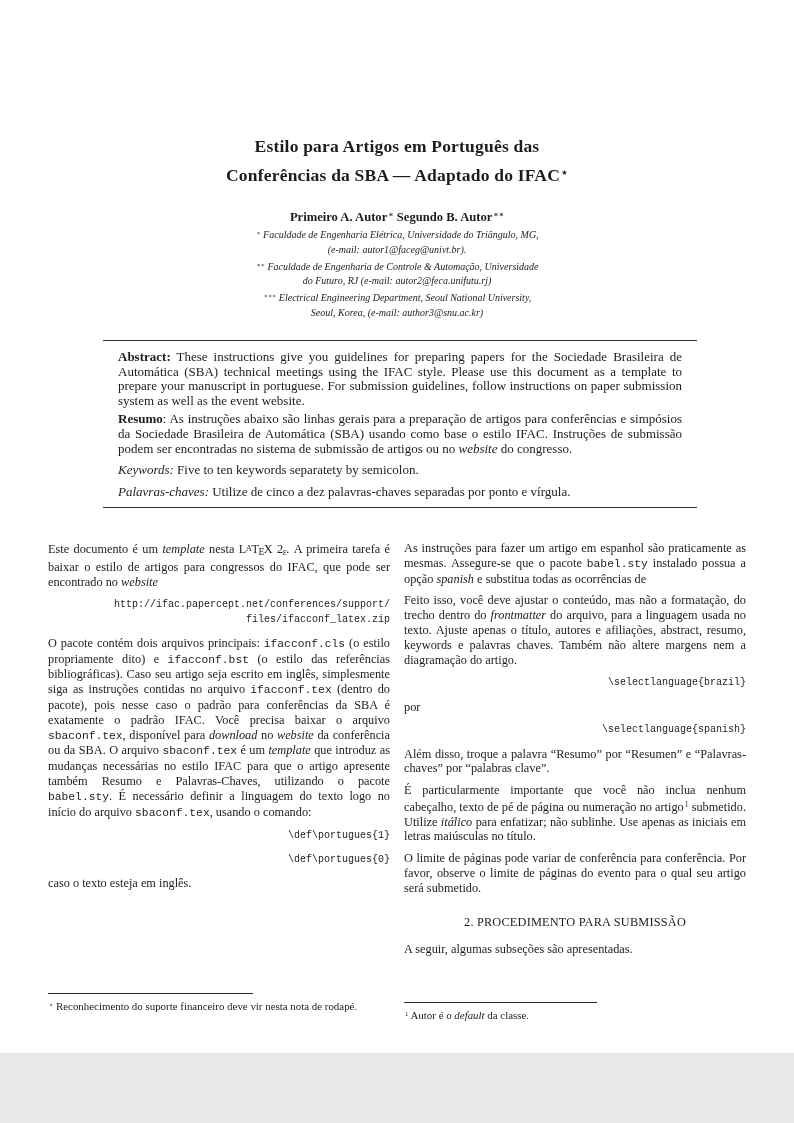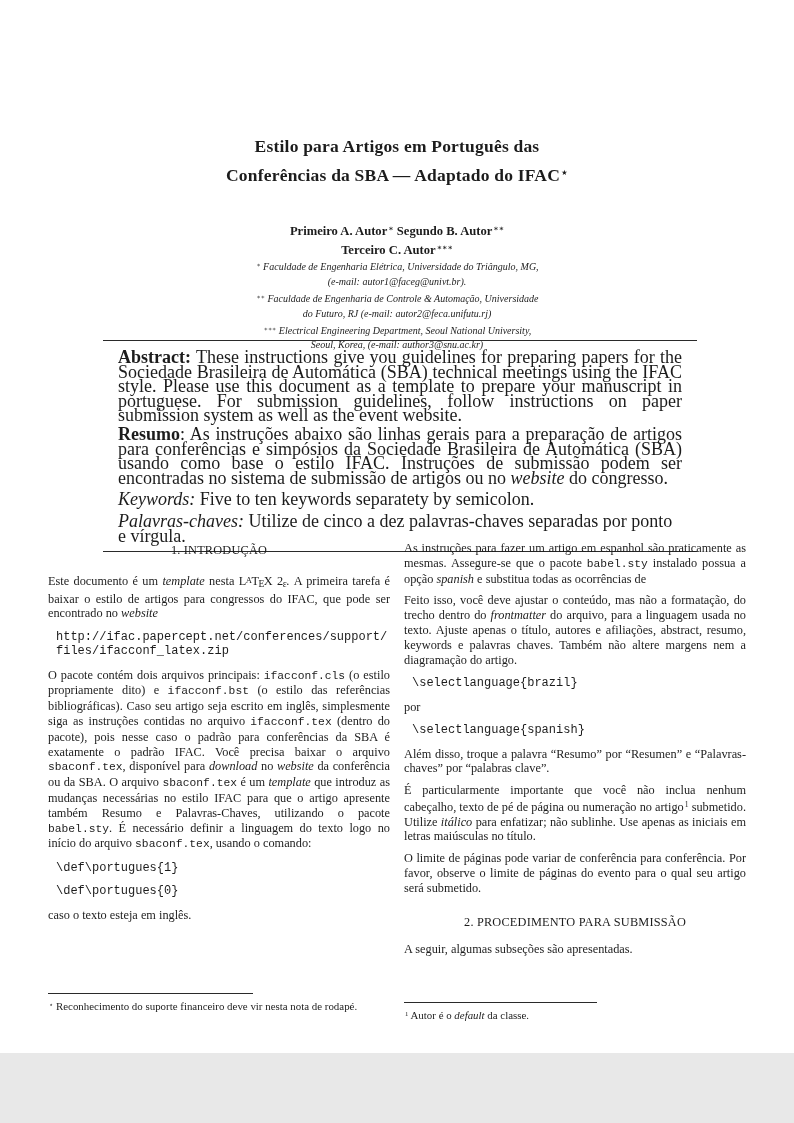--- a/index.html
+++ b/index.html
@@ -16,59 +16,59 @@
   .frontmatter{
     position:absolute;left:48px;width:698px;top:133px;
     text-align:center;
   }
   .title{
     margin:0;
     font-size:17.5px;font-weight:bold;line-height:26px;
     letter-spacing:0.2px;
   }
   .authors{
-    margin-top:33px;
+    margin-top:19px;
     font-size:12.6px;font-weight:bold;line-height:15.5px;
   }
   .affils{
     margin-top:0;
     font-size:10px;font-style:italic;line-height:14.8px;
   }
   
   .abstract-box{
     position:absolute;left:103px;width:594px;top:340px;
     box-sizing:border-box;
     border-top:1px solid #2a2a2a;
     border-bottom:1px solid #2a2a2a;
     padding:9px 15px 8px 15px;
-    font-size:18px;line-height:14.6px;
+    font-size:13px;line-height:14.6px;
   }
   .abstract-box p{margin:0;}
   .abstract-box .para{text-align:justify;margin-bottom:4px;}
   .abstract-box .kw{margin-top:7px;text-align:left;}
   
   .col{
     position:absolute;top:541px;width:342px;
     font-size:12.3px;line-height:14.8px;
   }
   .col-left{left:48px;}
   .col-right{left:404px;}
   .col p{margin:0 0 7px 0;text-align:justify;}
   .col h2{
     margin:2px 0 15px 0;
     font-size:12.3px;font-weight:normal;
     text-align:center;letter-spacing:0.2px;
   }
   .col h2.second{margin-top:19px;margin-bottom:13px;}
   .code{
     font-family:"Liberation Mono","DejaVu Sans Mono",monospace;
-    font-size:12px;line-height:14.2px;
+    font-size:10px;line-height:14.2px;
     white-space:pre-line;
-    margin:9px 0 9px 8px;
-    text-align:left;
+    margin:9px 0 9px 16px;
+    text-align:right;
   }
   
   .fn{
     position:absolute;width:342px;
     font-size:10.9px;line-height:13.4px;
   }
   .fn-left{left:48px;top:993px;}
   .fn-right{left:404px;top:1002px;}
   .fn-rule{height:0;border-top:1px solid #2a2a2a;margin-bottom:4px;}
   .fn-left .fn-rule{width:205px;}
@@ -87,41 +87,39 @@
 
 <div class="page">
 
   <header class="frontmatter">
     <h1 class="title">
       <span>Estilo para Artigos em Português das</span><br>
       <span><span>Conferências da SBA — Adaptado do IFAC</span><span class="seg-sup">⋆</span></span>
     </h1>
     <div class="authors">
       <div><span class="seg-b">Primeiro A. Autor</span><span class="seg-sup">∗</span><span class="seg-b"> Segundo B. Autor</span><span class="seg-sup">∗∗</span></div>
-      <div><span class="seg-b">Terceiro C. Autor</span><span class="seg-sup">∗∗∗</span></div>
     </div>
     <div class="affils">
       <div><span class="seg-sup">∗</span><span class="seg-it"> Faculdade de Engenharia Elétrica, Universidade do Triângulo, MG,</span></div>
       <div><span class="seg-it">(e-mail: autor1@faceg@univt.br).</span></div>
       <div><span class="seg-sup">∗∗</span><span class="seg-it"> Faculdade de Engenharia de Controle &amp; Automação, Universidade</span></div>
       <div><span class="seg-it">do Futuro, RJ (e-mail: autor2@feca.unifutu.rj)</span></div>
       <div><span class="seg-sup">∗∗∗</span><span class="seg-it"> Electrical Engineering Department, Seoul National University,</span></div>
       <div><span class="seg-it">Seoul, Korea, (e-mail: author3@snu.ac.kr)</span></div>
     </div>
   </header>
 
   <section class="abstract-box">
     <p class="para"><span class="seg-b">Abstract:</span><span> These instructions give you guidelines for preparing papers for the Sociedade Brasileira de Automática (SBA) technical meetings using the IFAC style. Please use this document as a template to prepare your manuscript in portuguese. For submission guidelines, follow instructions on paper submission system as well as the event website.</span></p>
     <p class="para"><span class="seg-b">Resumo</span><span>: As instruções abaixo são linhas gerais para a preparação de artigos para conferências e simpósios da Sociedade Brasileira de Automática (SBA) usando como base o estilo IFAC. Instruções de submissão podem ser encontradas no sistema de submissão de artigos ou no </span><span class="seg-it">website</span><span> do congresso.</span></p>
     <p class="kw"><span class="seg-it">Keywords:</span><span> Five to ten keywords separatety by semicolon.</span></p>
     <p class="kw"><span class="seg-it">Palavras-chaves:</span><span> Utilize de cinco a dez palavras-chaves separadas por ponto e vírgula.</span></p>
   </section>
 
   <section class="col col-left">
-    <h2>1. INTRODUÇÃO</h2>
     <p><span>Este documento é um </span><span class="seg-it">template</span><span> nesta L</span><span class="seg-rsup">A</span><span>T</span><span class="seg-rsub">E</span><span>X 2</span><span class="seg-rsub">ε</span><span>. A primeira tarefa é baixar o estilo de artigos para congressos do IFAC, que pode ser encontrado no </span><span class="seg-it">website</span></p>
     <div class="code">http://ifac.papercept.net/conferences/support/
 files/ifacconf_latex.zip</div>
     <p><span>O pacote contém dois arquivos principais: </span><span class="seg-tt">ifacconf.cls</span><span> (o estilo propriamente dito) e </span><span class="seg-tt">ifacconf.bst</span><span> (o estilo das referências bibliográficas). Caso seu artigo seja escrito em inglês, simplesmente siga as instruções contidas no arquivo </span><span class="seg-tt">ifacconf.tex</span><span> (dentro do pacote), pois nesse caso o padrão para conferências da SBA é exatamente o padrão IFAC. Você precisa baixar o arquivo </span><span class="seg-tt">sbaconf.tex</span><span>, disponível para </span><span class="seg-it">download</span><span> no </span><span class="seg-it">website</span><span> da conferência ou da SBA. O arquivo </span><span class="seg-tt">sbaconf.tex</span><span> é um </span><span class="seg-it">template</span><span> que introduz as mudanças necessárias no estilo IFAC para que o artigo apresente também Resumo e Palavras-Chaves, utilizando o pacote </span><span class="seg-tt">babel.sty</span><span>. É necessário definir a linguagem do texto logo no início do arquivo </span><span class="seg-tt">sbaconf.tex</span><span>, usando o comando:</span></p>
     <div class="code">\def\portugues{1}</div>
     <div class="code">\def\portugues{0}</div>
     <p>caso o texto esteja em inglês.</p>
   </section>
 
   <section class="col col-right">

